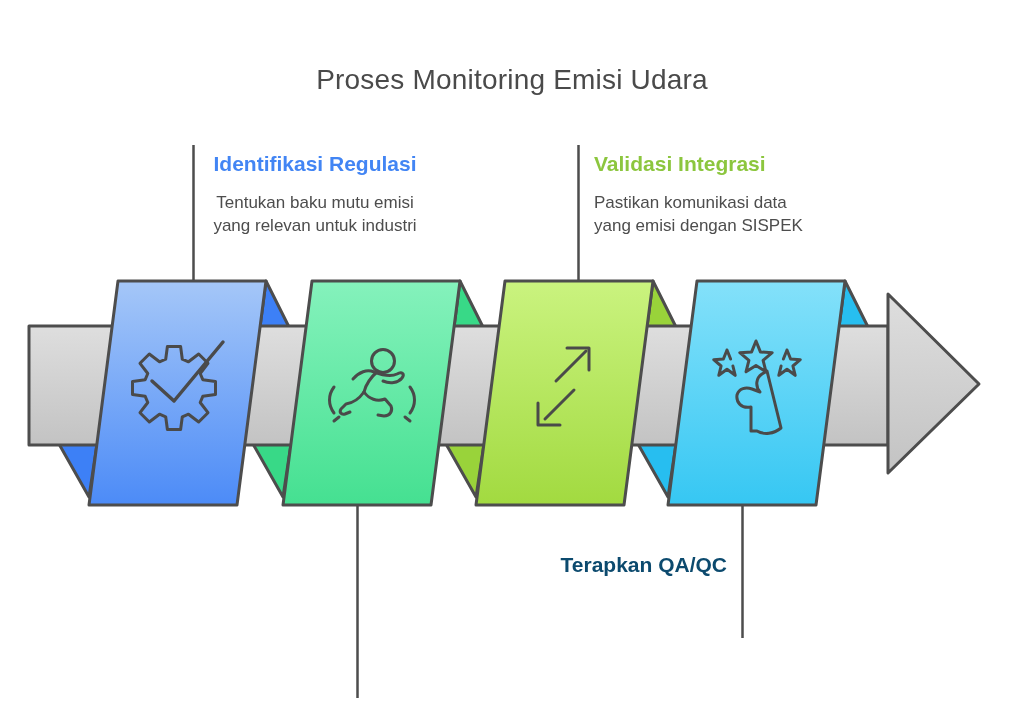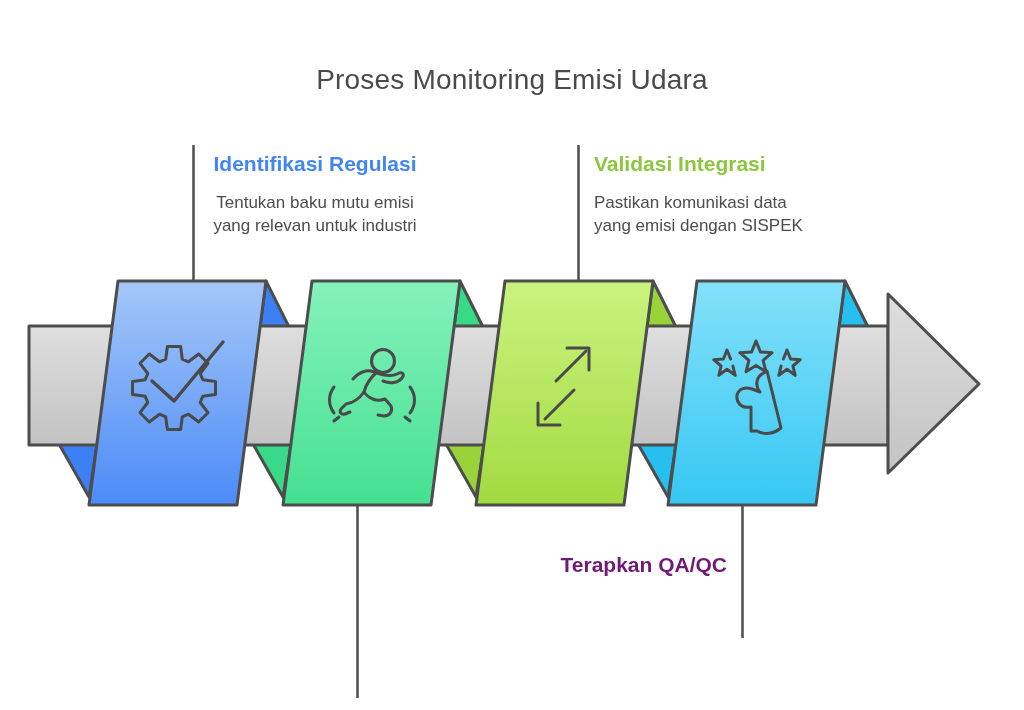--- a/index.html
+++ b/index.html
@@ -128,16 +128,16 @@
     <p class="step-desc">Tentukan baku mutu emisi yang relevan untuk industri</p>
   </div>
 
   <div id="block-3" class="label-block align-left">
     <h2 class="step-heading" style="color: rgb(140, 198, 62);">Validasi Integrasi</h2>
     <p class="step-desc">Pastikan komunikasi data yang emisi dengan SISPEK</p>
   </div>
 
 
   <div id="block-4" class="label-block align-right bottom">
-    <h2 class="step-heading" style="color: #701a75;">Terapkan QA/QC</h2>
+    <h2 class="step-heading" style="color: #0c4a6e;">Terapkan QA/QC</h2>
   </div>
 
 </div>
 
 </body></html>

